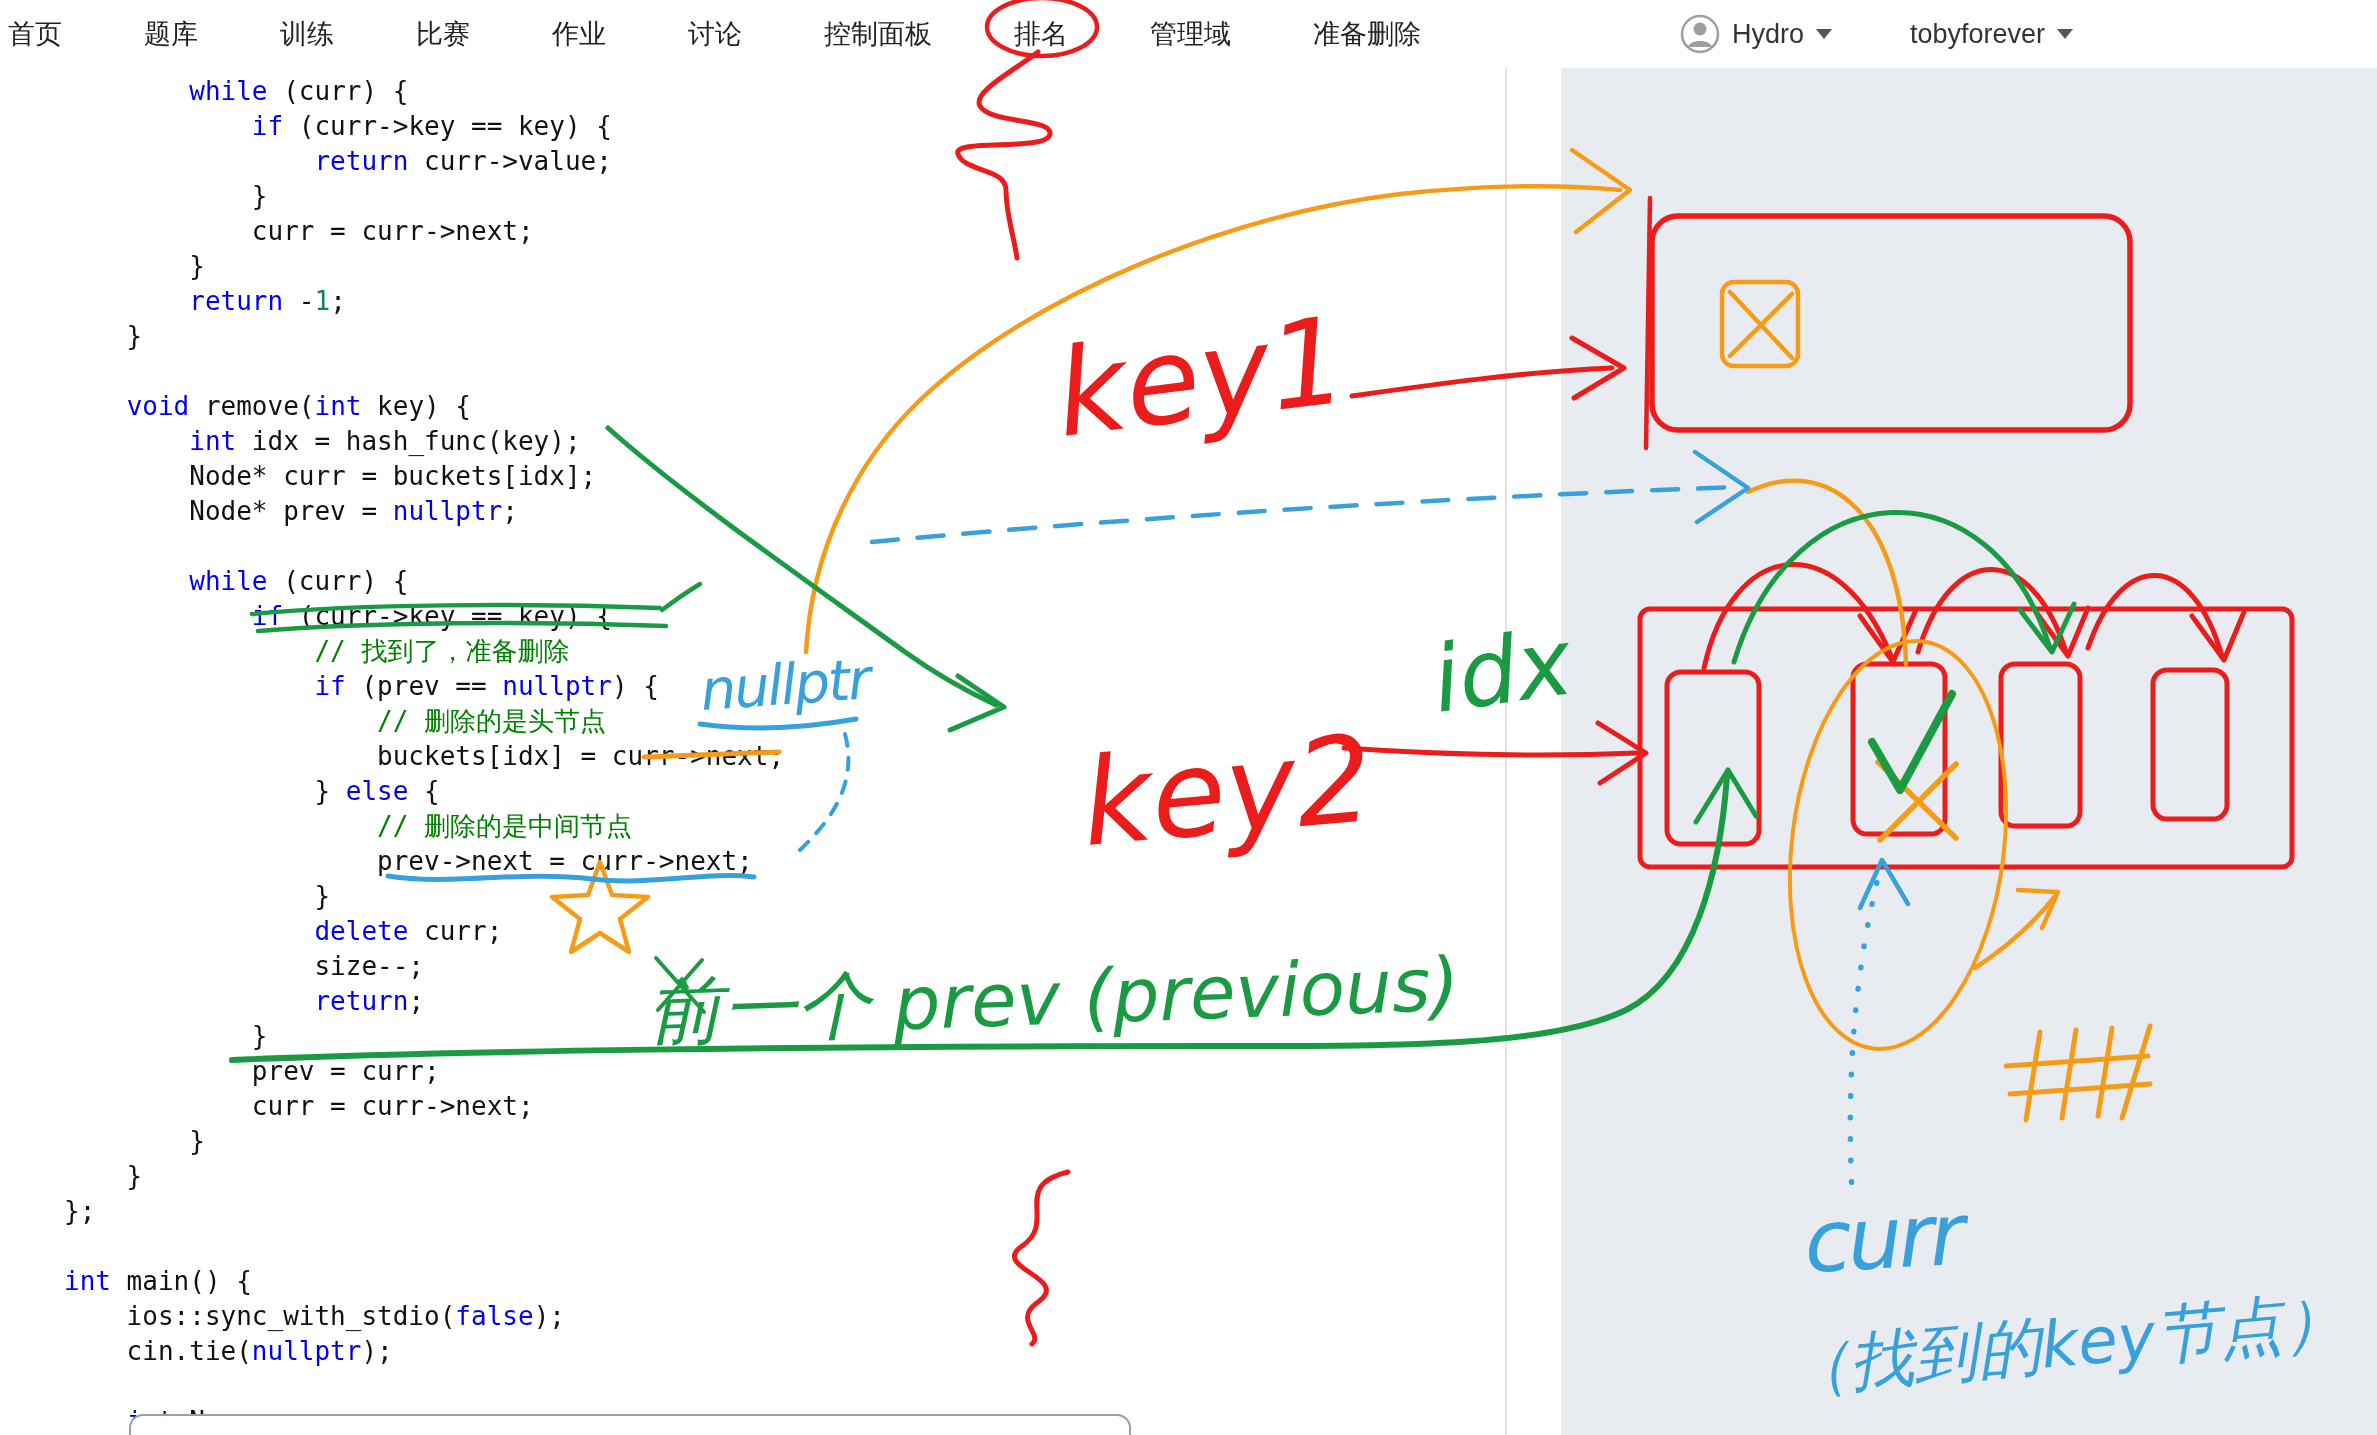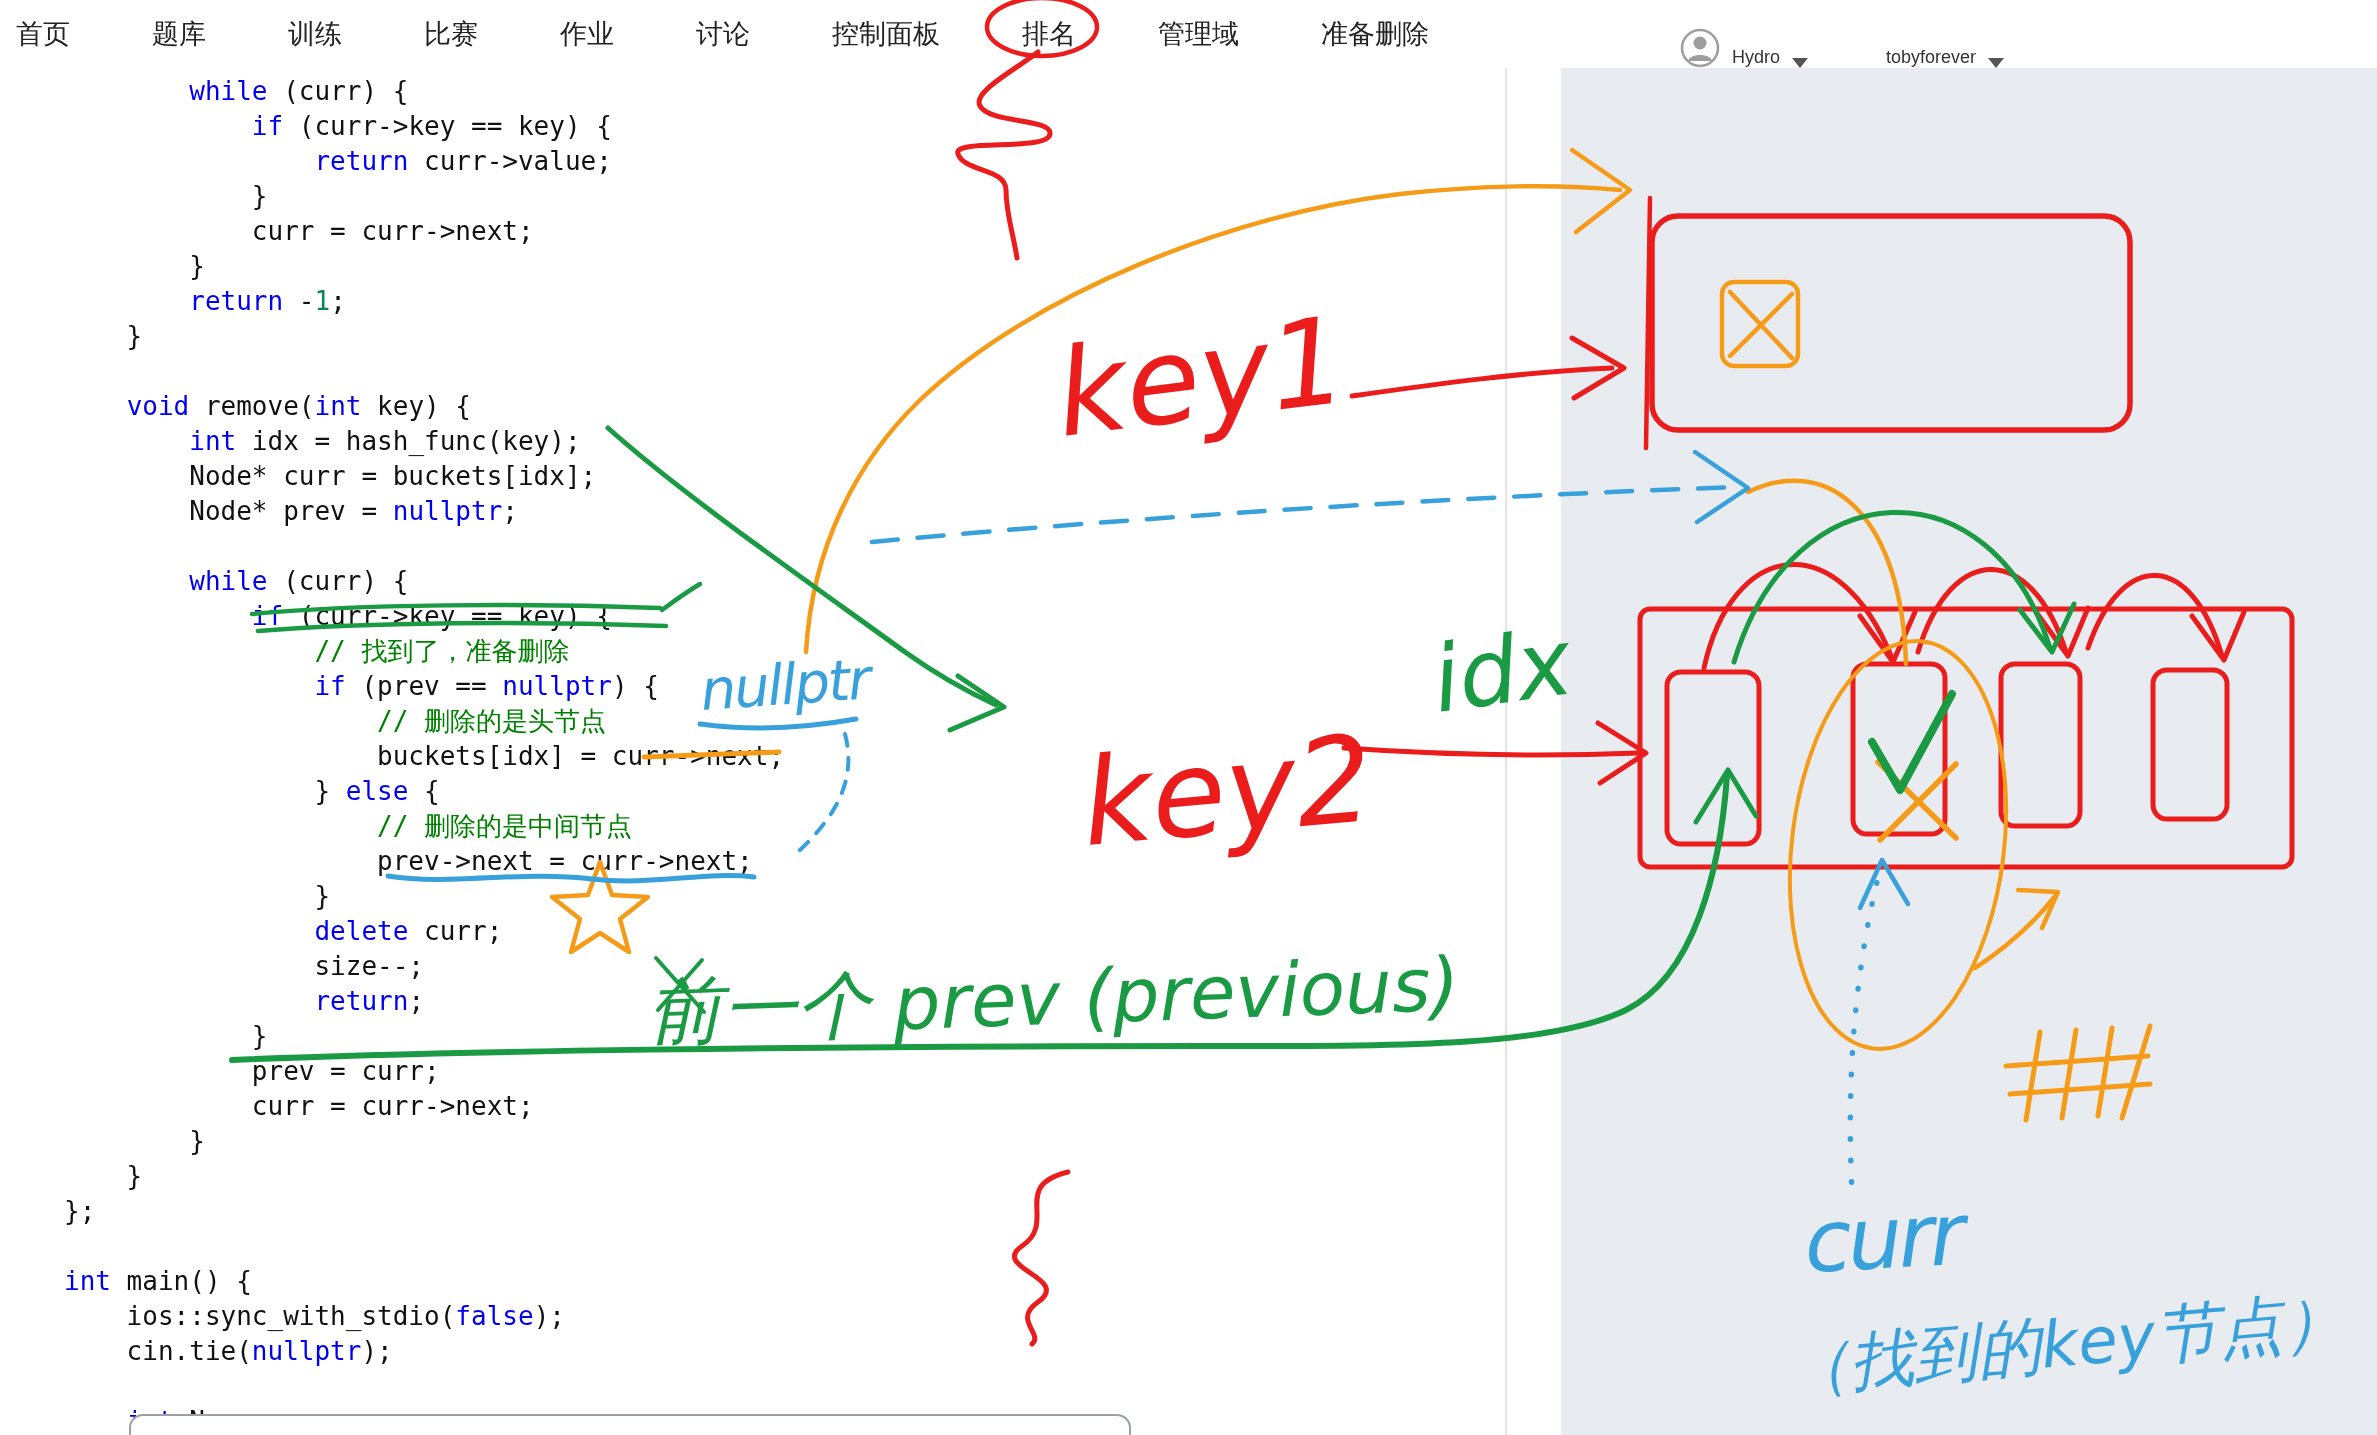--- a/index.html
+++ b/index.html
@@ -1,20 +1,20 @@
 <!DOCTYPE html>
 <html style="--red: #ea1c1c; --orange: #f59b18; --green: #1b9a44; --bluem: #38a1db; --keyword: #0000ee; --number: #098658; --comment: #008000; --panel: #e8ecf1;"><head>
 <meta charset="utf-8">
 <style>
   html,body{margin:0;padding:0;width:2377px;height:1435px;overflow:hidden;background:#fff;
     font-family:"Liberation Sans","DejaVu Sans",sans-serif;}
   .nav{position:absolute;top:0;left:0;width:2377px;height:68px;background:#fff;z-index:20;
-    display:flex;align-items:center;gap:82px;padding-left:16px;font-size:27px;color:#222;box-sizing:border-box;}
+    display:flex;align-items:center;gap:82px;padding-left:8px;font-size:27px;color:#222;box-sizing:border-box;}
   .nav-item{cursor:pointer;white-space:nowrap;}
-  .nav-right{position:absolute;left:1680px;top:0;height:68px;display:flex;align-items:flex-end;font-size:18px;color:#333;z-index:21;}
+  .nav-right{position:absolute;left:1680px;top:0;height:68px;display:flex;align-items:center;font-size:27px;color:#333;z-index:21;}
   .avatar{width:40px;height:40px;margin-right:12px;}
   .chev{width:0;height:0;border-left:8px solid transparent;border-right:8px solid transparent;
     border-top:10px solid #555;display:inline-block;margin-left:12px;}
   .acct-gap{width:78px;}
   .artifact{position:absolute;left:96px;top:0;width:112px;height:11px;border-radius:0 0 8px 8px;background:#ececec;z-index:19;}
   .code-area{position:absolute;left:0;top:68px;width:1772px;height:1367px;background:#fff;z-index:1;}
   .code-lines{position:absolute;left:64px;top:6px;font-family:"DejaVu Sans Mono","Liberation Mono",monospace;
     font-size:26px;line-height:35px;white-space:pre;color:#111;}
   .tp{color:#111}
   .tk{color:var(--keyword,#0000ee)}

